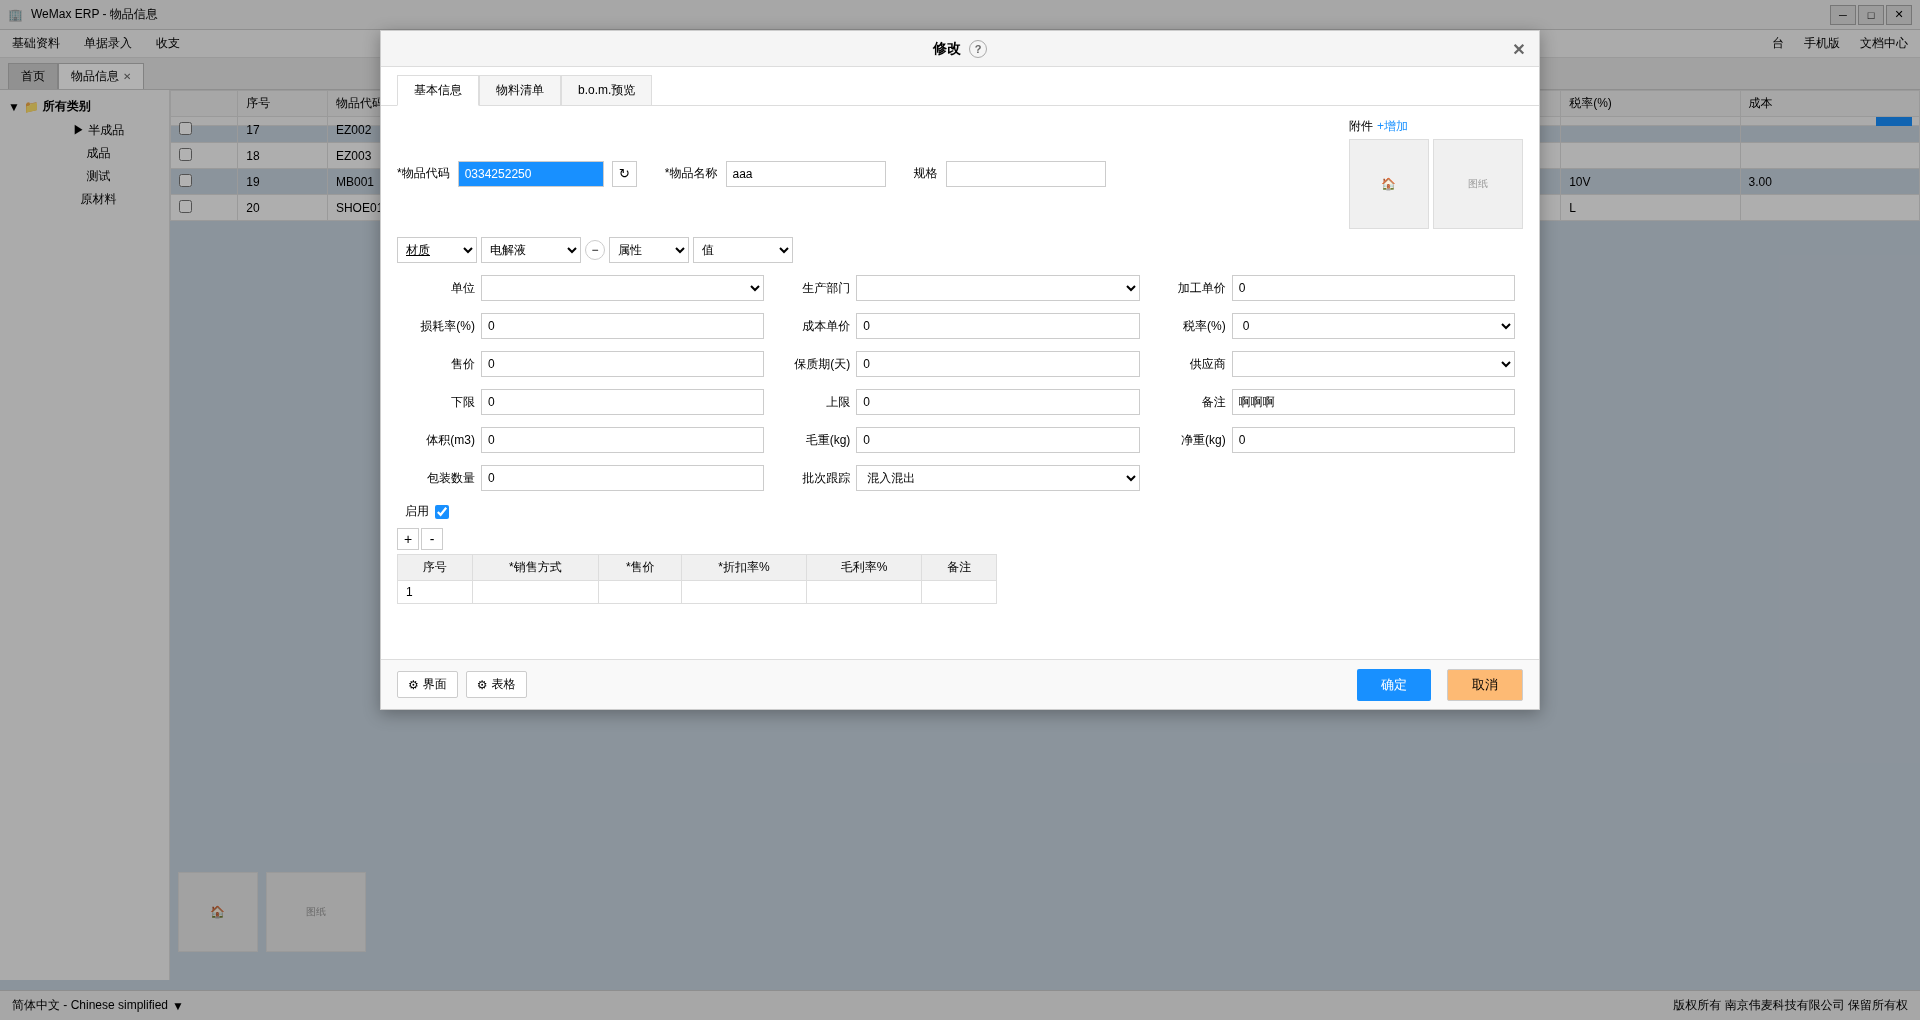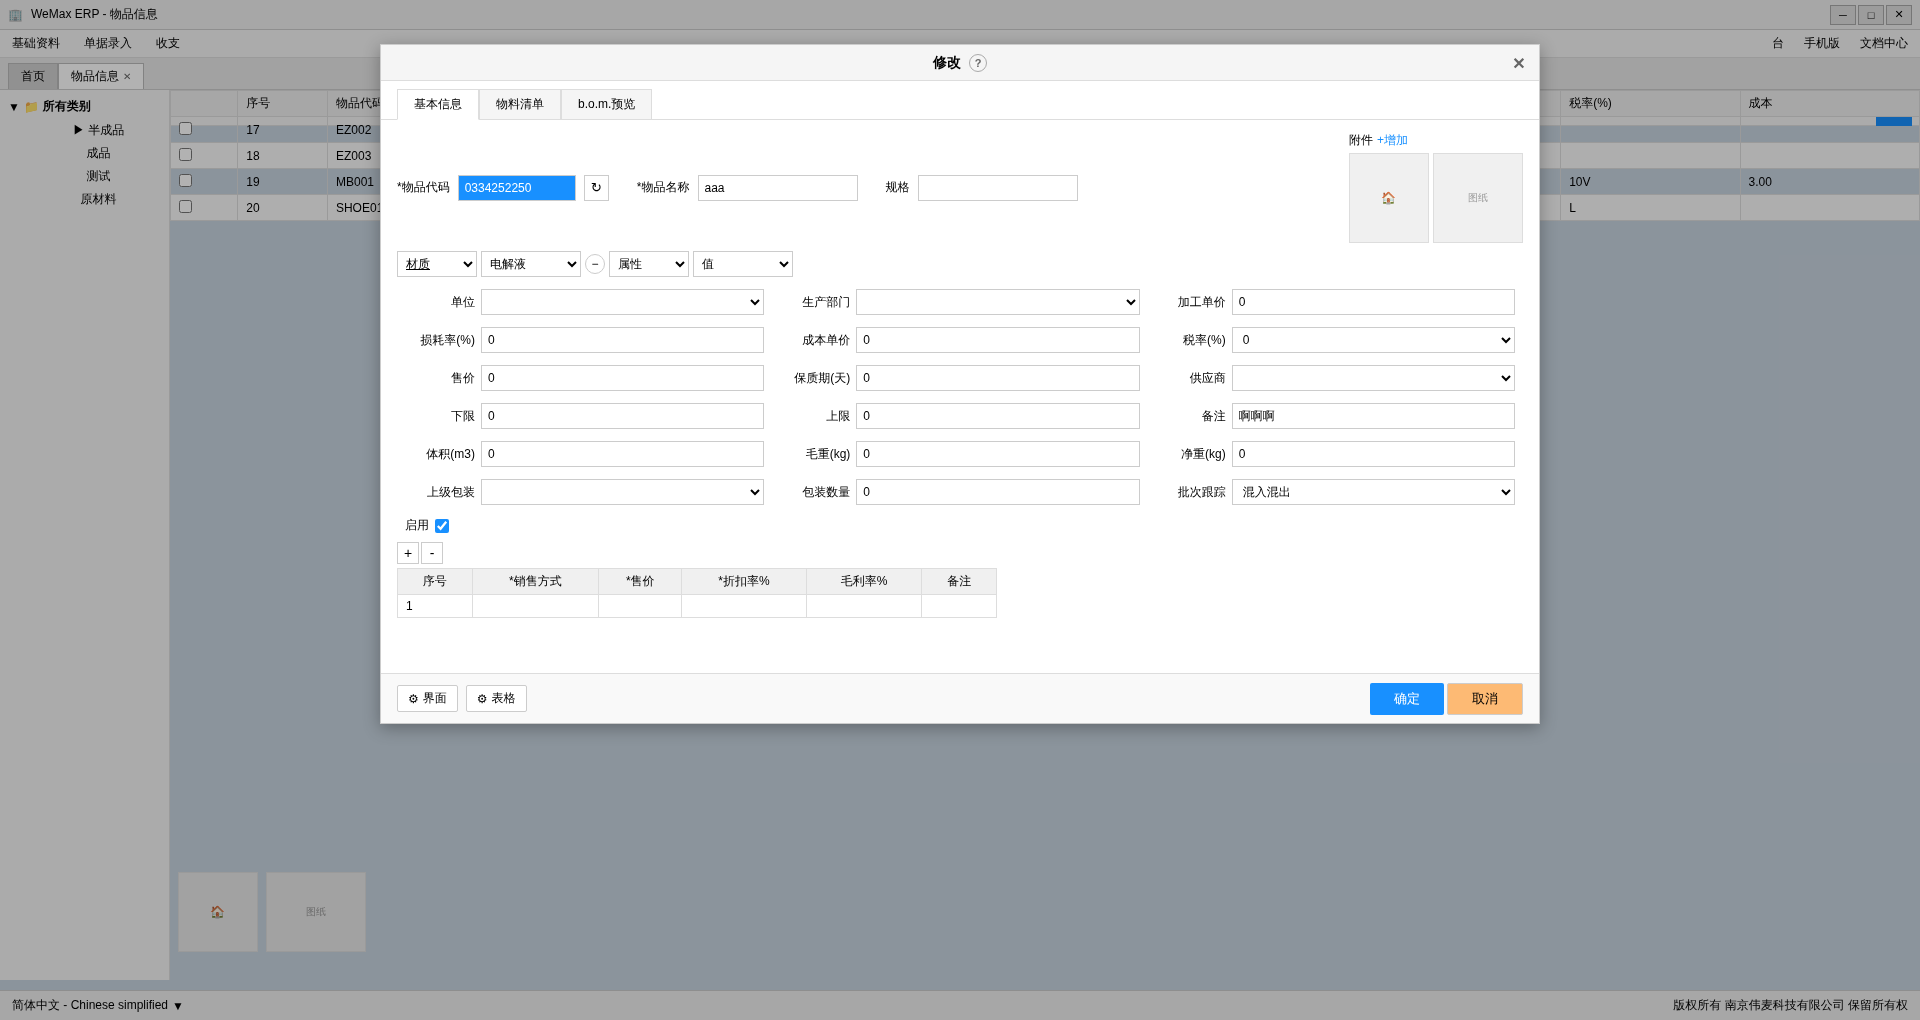--- a/index.html
+++ b/index.html
@@ -36,21 +36,21 @@
     
     .data-table { width: 100%; border-collapse: collapse; font-size: 12px; }
     .data-table th { background: #f0f0f0; border: 1px solid #ddd; padding: 4px 8px; text-align: left; font-weight: normal; }
     .data-table td { border: 1px solid #ddd; padding: 4px 8px; }
     .data-table tr:nth-child(even) { background: #f9f9f9; }
 
     
     .status-bar { position: absolute; bottom: 0; left: 0; right: 0; height: 30px; background: #f0f0f0; border-top: 1px solid #ccc; display: flex; align-items: center; padding: 0 12px; justify-content: space-between; font-size: 12px; }
 
     
-    .modal-overlay { position: absolute; left: 0; top: 0; right: 0; bottom: 0; background: rgba(0,0,0,0.3); z-index: 100; display: flex; align-items: flex-start; justify-content: center; padding-top: 44px; }
+    .modal-overlay { position: absolute; left: 0; top: 0; right: 0; bottom: 0; background: rgba(0,0,0,0.3); z-index: 100; display: flex; align-items: flex-start; justify-content: center; padding-top: 30px; }
     .modal { background: #fff; width: 1160px; min-height: 680px; border: 1px solid #ccc; box-shadow: 0 4px 16px rgba(0,0,0,0.3); position: relative; }
     .modal-header { background: #f5f5f5; height: 36px; display: flex; align-items: center; justify-content: center; border-bottom: 1px solid #ddd; font-size: 14px; font-weight: bold; gap: 8px; position: relative; }
     .modal-close { position: absolute; right: 8px; top: 6px; width: 24px; height: 24px; display: flex; align-items: center; justify-content: center; cursor: pointer; font-size: 16px; color: #666; }
     .modal-help { width: 18px; height: 18px; border: 1px solid #aaa; border-radius: 50%; display: flex; align-items: center; justify-content: center; font-size: 11px; color: #666; }
 
     
     .modal-tabs { display: flex; gap: 0; padding: 8px 16px 0; background: #fff; border-bottom: 1px solid #ddd; }
     .modal-tab { padding: 6px 16px; cursor: pointer; font-size: 12px; border: 1px solid #ddd; border-bottom: none; background: #f5f5f5; }
     .modal-tab.active { background: #fff; border-bottom: 1px solid #fff; margin-bottom: -1px; }
 
@@ -77,21 +77,21 @@
     .sub-tab.active { border-bottom: 2px solid #1890ff; color: #1890ff; }
 
     
     .price-table { width: 600px; border-collapse: collapse; font-size: 12px; margin-top: 4px; }
     .price-table th { background: #f0f0f0; border: 1px solid #ddd; padding: 4px 8px; text-align: center; font-weight: normal; }
     .price-table td { border: 1px solid #ddd; padding: 4px 8px; }
 
     
     .modal-footer { position: absolute; bottom: 0; left: 0; right: 0; height: 50px; display: flex; align-items: center; padding: 0 16px; gap: 8px; border-top: 1px solid #ddd; background: #f9f9f9; justify-content: space-between; }
     .footer-left { display: flex; gap: 8px; }
-    .footer-right { display: flex; gap: 3px; }
+    .footer-right { display: flex; gap: 16px; }
     .btn-primary { background: #1890ff; color: white; border: none; padding: 6px 24px; font-size: 13px; cursor: pointer; border-radius: 2px; }
     .btn-default { background: #fdba74; border: 1px solid #ccc; padding: 6px 24px; font-size: 13px; cursor: pointer; border-radius: 2px; }
     .btn-icon { background: #fff; border: 1px solid #ccc; padding: 4px 10px; font-size: 12px; cursor: pointer; border-radius: 2px; display: flex; align-items: center; gap: 4px; }
 
     
     .bg-table-area { position: absolute; left: 170px; top: 90px; right: 0; bottom: 30px; }
 
     .plus-minus { display: flex; gap: 2px; }
     .plus-btn, .minus-btn { width: 22px; height: 22px; border: 1px solid #ccc; background: #fff; cursor: pointer; display: flex; align-items: center; justify-content: center; font-size: 14px; }
 
@@ -253,21 +253,21 @@
     <div class="modal-tabs">
       <div class="modal-tab active">基本信息</div>
       <div class="modal-tab">物料清单</div>
       <div class="modal-tab">b.o.m.预览</div>
     </div>
 
     <div class="modal-body">
 
       <div class="form-row">
         <span class="form-label">*物品代码</span>
-        <input class="form-input highlighted" style="width: 118px;" value="0334252250">
+        <input class="form-input highlighted" style="width: 146px;" value="0334252250">
         <button style="border:1px solid #ccc;background:#fff;padding:2px 6px;cursor:pointer;height:26px;">↻</button>
         <span class="form-label" style="margin-left:20px;">*物品名称</span>
         <input class="form-input" style="width: 160px;" value="aaa">
         <span class="form-label" style="margin-left:20px;">规格</span>
         <input class="form-input" style="width: 160px;" value="">
 
         <div style="margin-left:auto; display:flex; flex-direction:column; gap:4px; align-items:flex-start;text-align:center;">
           <div style="display:flex; gap:4px; align-items:center;">
             <span>附件</span>
             <span class="add-link">+增加</span>
@@ -357,24 +357,20 @@
         </div>
         <div class="grid-cell">
           <span class="grid-label">毛重(kg)</span>
           <input class="grid-input" value="0" style="">
         </div>
         <div class="grid-cell">
           <span class="grid-label">净重(kg)</span>
           <input class="grid-input" value="0" style="">
         </div>
 
-        <div class="grid-cell">
-          <span class="grid-label">上级包装</span>
-          <select class="grid-select"><option></option></select>
-        </div>
         <div class="grid-cell">
           <span class="grid-label">包装数量</span>
           <input class="grid-input" value="0" style="">
         </div>
         <div class="grid-cell">
           <span class="grid-label">批次跟踪</span>
           <select class="grid-select"><option>混入混出</option></select>
         </div>
       </div>
 

